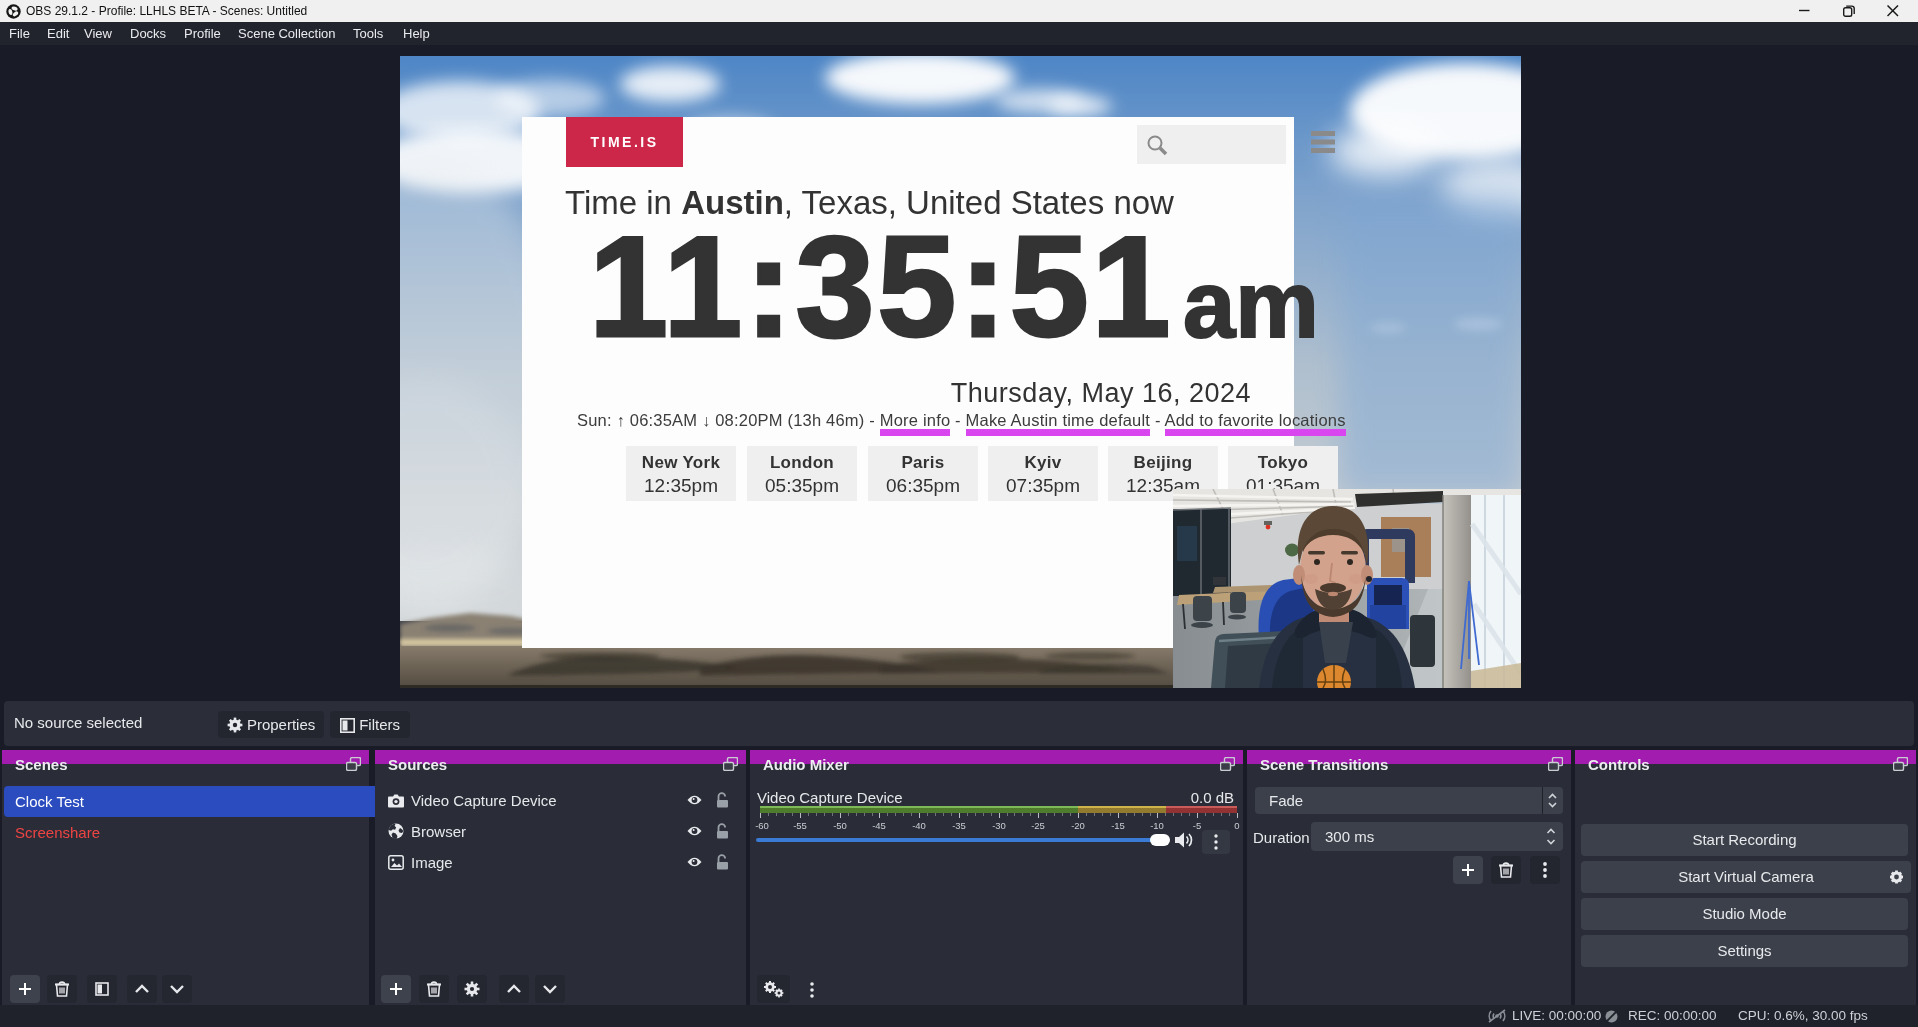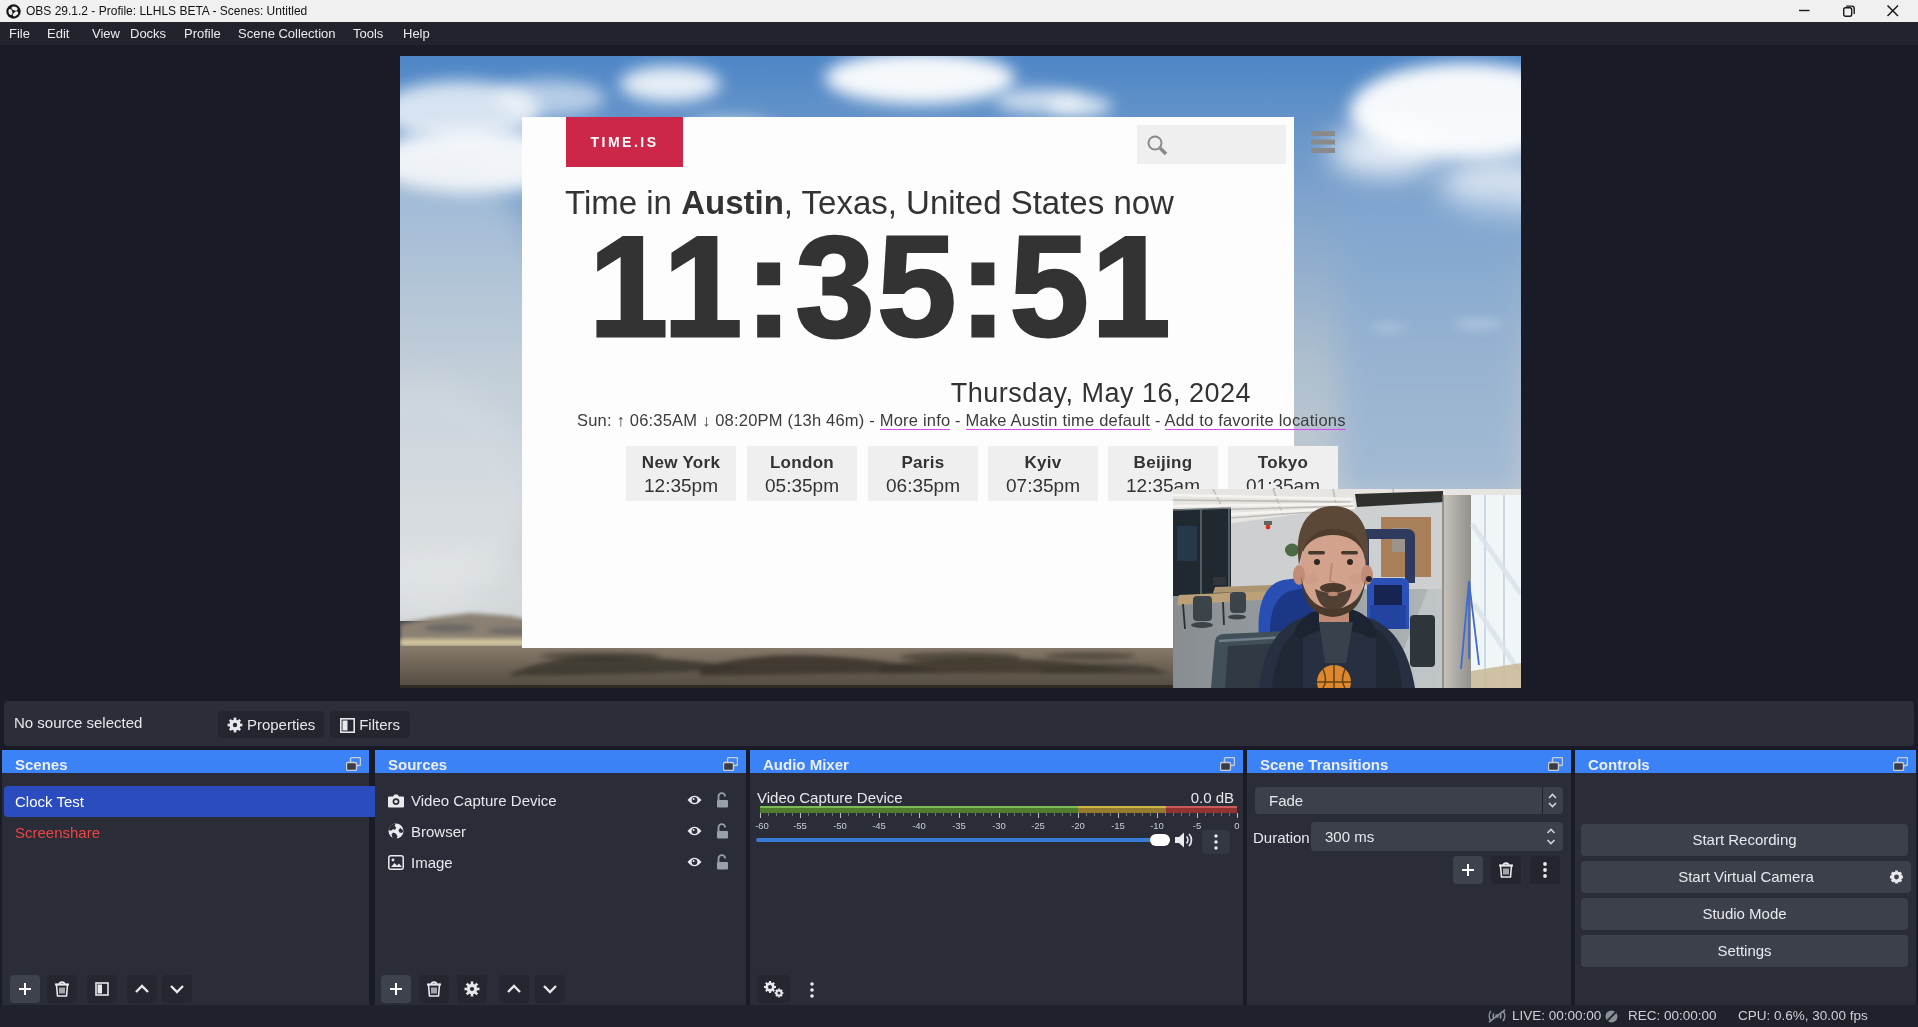--- a/index.html
+++ b/index.html
@@ -15,30 +15,30 @@
   #preview { position:absolute; left:400px; top:11px; width:1121px; height:632px; overflow:hidden; }
   
   #card { position:absolute; left:122px; top:61px; width:772px; height:531px; background:#fdfdfd; color:#333; }
   #logo { position:absolute; left:44px; top:0; width:117px; height:50px; background:#cc2649; color:#fff; font-weight:bold; font-size:14px; letter-spacing:2.5px; text-align:center; line-height:50px; }
   #searchbox { position:absolute; left:615px; top:8px; width:149px; height:39px; background:#efefef; }
   #heading { position:absolute; left:43px; top:67px; font-size:33px; color:#333; white-space:nowrap; }
   #bigtime { position:absolute; left:67px; top:99px; font-size:142px; font-weight:bold; color:#333; letter-spacing:3px; -webkit-text-stroke:3px #333; white-space:nowrap; line-height:1; }
   #ampm { position:absolute; left:661px; top:141px; font-size:94px; font-weight:bold; color:#333; -webkit-text-stroke:2px #333; line-height:1; }
   #dateline { position:absolute; right:43px; top:261px; font-size:27px; color:#333; white-space:nowrap; letter-spacing:0.5px; }
   #sunline { position:absolute; left:55px; top:294px; font-size:16.5px; color:#3c3c3c; white-space:nowrap; letter-spacing:0.2px; }
-  #sunline .lnk { border-bottom:1px solid #d946ef; }
+  #sunline .lnk { border-bottom:7px solid #d946ef; }
   .citycard { position:absolute; top:329px; width:110px; height:55px; background:#efefef; text-align:center; color:#333; }
   .citycard .cn { font-weight:bold; font-size:17px; margin-top:7px; letter-spacing:0.3px; }
   .citycard .ct { font-size:19px; margin-top:2px; }
   
   #srctoolbar { position:absolute; left:4px; top:701px; width:1910px; height:45px; border-radius:4px; background:#2b2e38; color:#e6e8eb; font-size:15px; }
   .tbtn { position:absolute; top:10px; height:27px; background:#23262f; border-radius:4px; color:#e6e8eb; font-size:15px; line-height:27px; text-align:center; }
   
   .panel { position:absolute; top:750px; height:255px; background:#2a2d37; }
-  .phead { position:absolute; left:0; top:0; width:100%; height:23px; background:#3b82f6; color:#eceef0; font-weight:bold; font-size:15px; line-height:29px; }
+  .phead { position:absolute; left:0; top:0; width:100%; height:14px; background:#a21caf; color:#eceef0; font-weight:bold; font-size:15px; line-height:29px; }
   .phead .pt { margin-left:13px; }
   .pop { position:absolute; top:7px; right:8px; width:15px; height:14px; }
   .pbtn { position:absolute; width:30px; height:28px; background:#24272f; border-radius:4px; }
   .pbtn.lite { background:#3e424c; }
   .cbtn { position:absolute; left:6px; width:327px; height:32px; background:#3c404a; border-radius:4px; color:#e7e9ec; font-size:15px; line-height:32px; text-align:center; }
   #statusbar { position:absolute; left:0; top:1005px; width:1918px; height:22px; background:#20222b; color:#ccd0d6; font-size:13.5px; }
   #statusbar span { position:absolute; top:3px; }
 </style>
 </head>
 <body>
@@ -61,21 +61,21 @@
       <path d="M3.2 1.1 h5.6 a2.4 2.4 0 0 1 2.4 2.4 v5.6" fill="none" stroke="#1a1a1a" stroke-width="1.4"></path>
     </svg>
   <svg class="abs" style="left:1887px;top:5" width="12" height="12">
       <path d="M0.5 0.5 L11 11 M11 0.5 L0.5 11" stroke="#1a1a1a" stroke-width="1.5"></path>
     </svg>
 </div>
 
 <div id="menubar">
   <span style="left:9px">File</span>
   <span style="left:47px">Edit</span>
-  <span style="left:92px">View</span>
+  <span style="left:84px">View</span>
   <span style="left:130px">Docks</span>
   <span style="left:184px">Profile</span>
   <span style="left:238px">Scene Collection</span>
   <span style="left:353px">Tools</span>
   <span style="left:403px">Help</span>
 </div>
 
 <div id="canvas">
   <div id="preview">
     <svg id="bgsvg" class="abs" style="left:0;top:0" width="1121" height="632" viewBox="0 0 1121 632">
@@ -157,20 +157,21 @@
             <line x1="15" y1="15" x2="21" y2="21" stroke="#8a8a8a" stroke-width="3.5"></line>
           </svg>
       </div>
       <svg class="abs" style="left:789px;top:14px" width="24" height="22">
           <rect x="0" y="0" width="24" height="5" fill="#8a8a8a"></rect>
           <rect x="0" y="8.5" width="24" height="5" fill="#8a8a8a"></rect>
           <rect x="0" y="17" width="24" height="5" fill="#8a8a8a"></rect>
         </svg>
       <div id="heading">Time in <b>Austin</b>, Texas, United States now</div>
       <div id="bigtime">11:35:51</div>
+      <div id="ampm">am</div>
       <div id="dateline">Thursday, May 16, 2024</div>
       <div id="sunline">Sun: ↑ 06:35AM ↓ 08:20PM (13h 46m) - <span class="lnk">More info</span> - <span class="lnk">Make Austin time default</span> - <span class="lnk">Add to favorite locations</span></div>
       <div class="citycard" style="left:104px">
           <div class="cn">New York</div>
           <div class="ct">12:35pm</div>
         </div>
       <div class="citycard" style="left:225px">
           <div class="cn">London</div>
           <div class="ct">05:35pm</div>
         </div>

